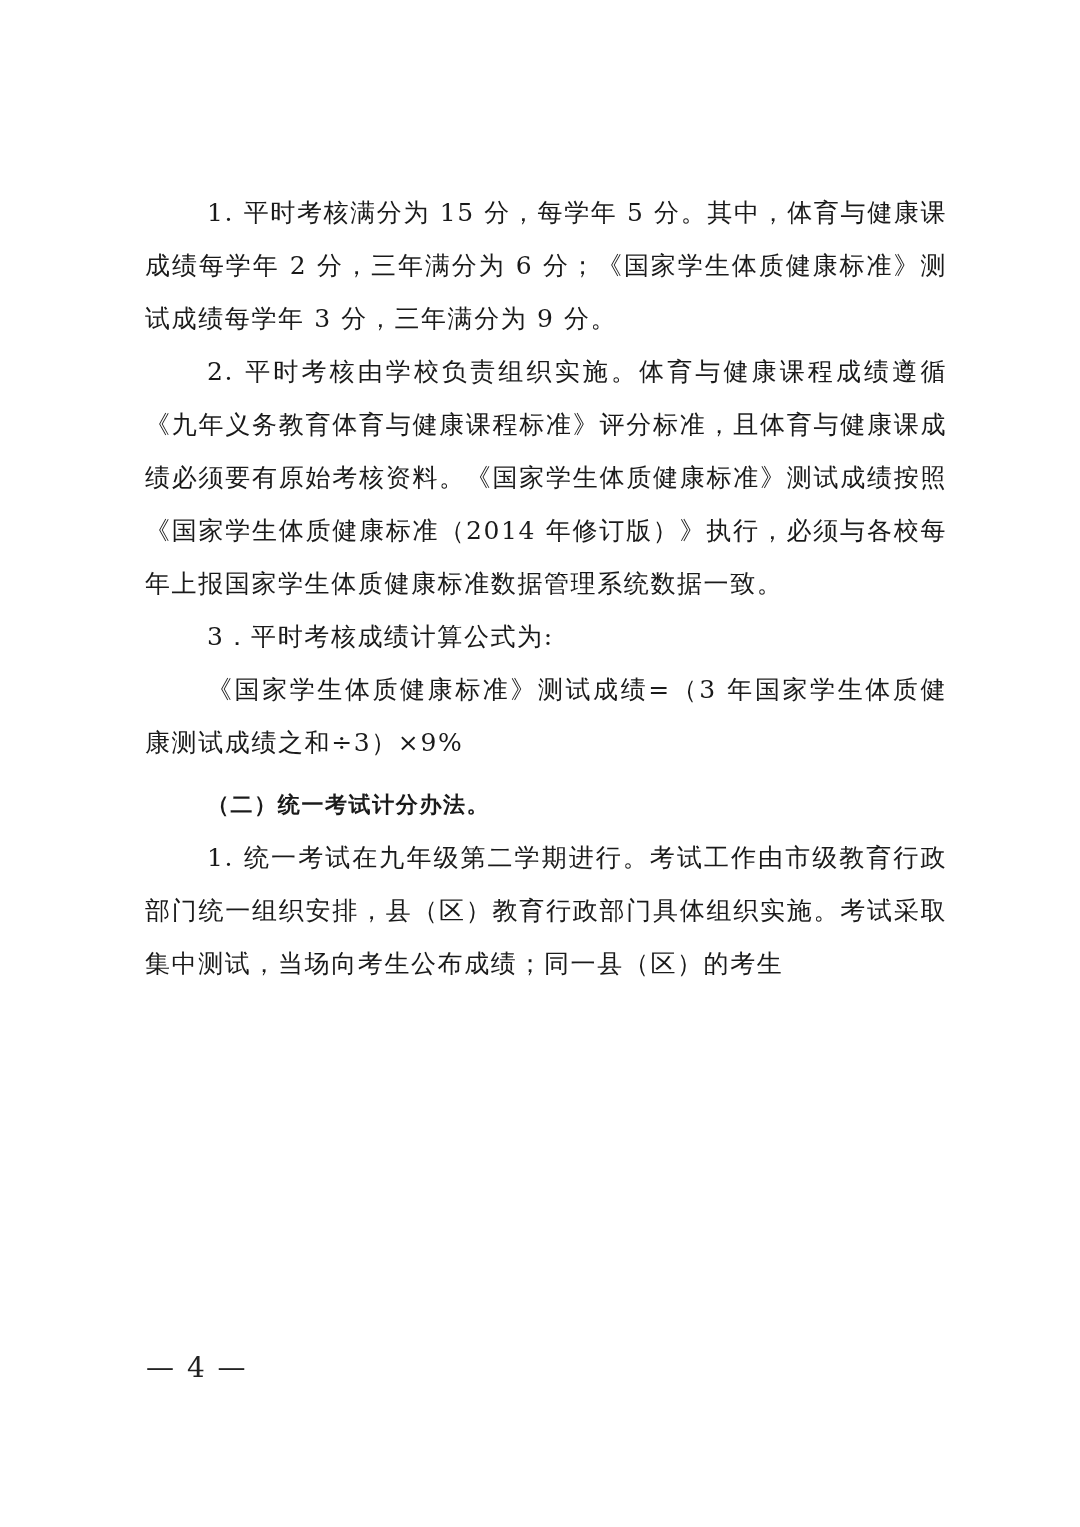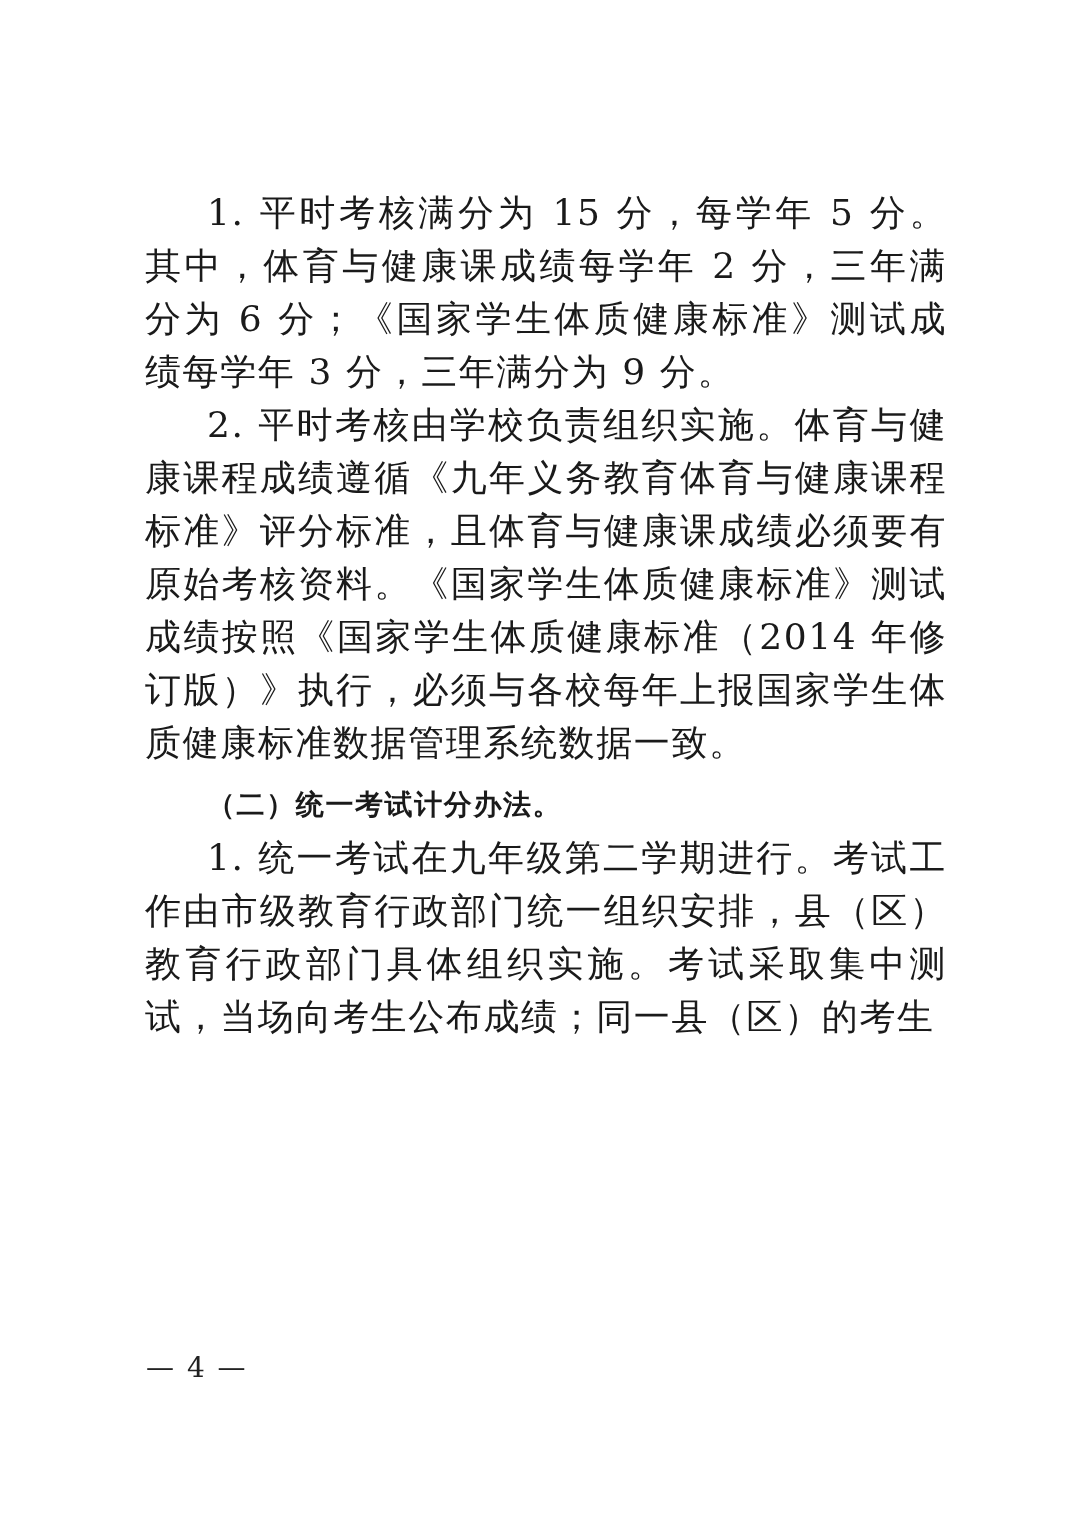--- a/index.html
+++ b/index.html
@@ -15,32 +15,32 @@
     color: #1a1a1a;
     font-family: "DejaVu Serif", "Liberation Serif", serif;
   }
   .page {
     position: absolute;
     left: 145px;
     top: 186px;
     width: 802px;
   }
   .para {
-    font-size: 36px;
+    font-size: 25px;
     line-height: 53px;
     text-align: justify;
     text-justify: inter-character;
     margin: 0;
     letter-spacing: 1.6px;
   }
   .indent { text-indent: 62px; }
   .heading {
     font-family: "DejaVu Sans", "Liberation Sans", sans-serif;
     font-weight: bold;
-    font-size: 28px;
+    font-size: 22px;
     line-height: 53px;
     margin: 9px 0 0 0;
     text-indent: 62px;
     letter-spacing: 1.6px;
   }
   .footer {
     position: absolute;
     left: 146px;
     top: 1348px;
     font-size: 28px;
@@ -49,17 +49,19 @@
     color: #222;
     letter-spacing: 2px;
   }
 </style>
 </head>
 <body>
 
 <div class="page">
   <p class="para indent">1. 平时考核满分为 15 分，每学年 5 分。其中，体育与健康课成绩每学年 2 分，三年满分为 6 分；《国家学生体质健康标准》测试成绩每学年 3 分，三年满分为 9 分。</p>
   <p class="para indent">2. 平时考核由学校负责组织实施。体育与健康课程成绩遵循《九年义务教育体育与健康课程标准》评分标准，且体育与健康课成绩必须要有原始考核资料。《国家学生体质健康标准》测试成绩按照《国家学生体质健康标准（2014 年修订版）》执行，必须与各校每年上报国家学生体质健康标准数据管理系统数据一致。</p>
+  <p class="para indent">3．平时考核成绩计算公式为:</p>
+  <p class="para indent">《国家学生体质健康标准》测试成绩=（3 年国家学生体质健康测试成绩之和÷3）×9%</p>
   <h2 class="heading">（二）统一考试计分办法。</h2>
   <p class="para indent">1. 统一考试在九年级第二学期进行。考试工作由市级教育行政部门统一组织安排，县（区）教育行政部门具体组织实施。考试采取集中测试，当场向考生公布成绩；同一县（区）的考生</p>
 </div>
 
 <div class="footer">— 4 —</div>
 
 </body></html>

